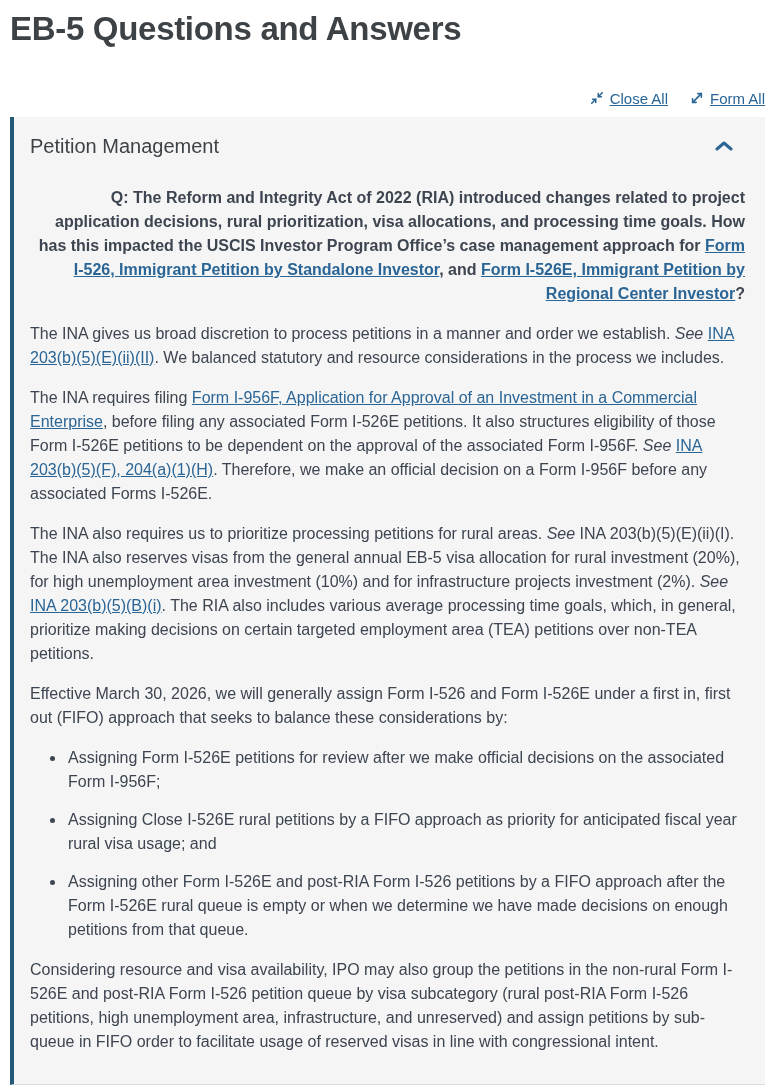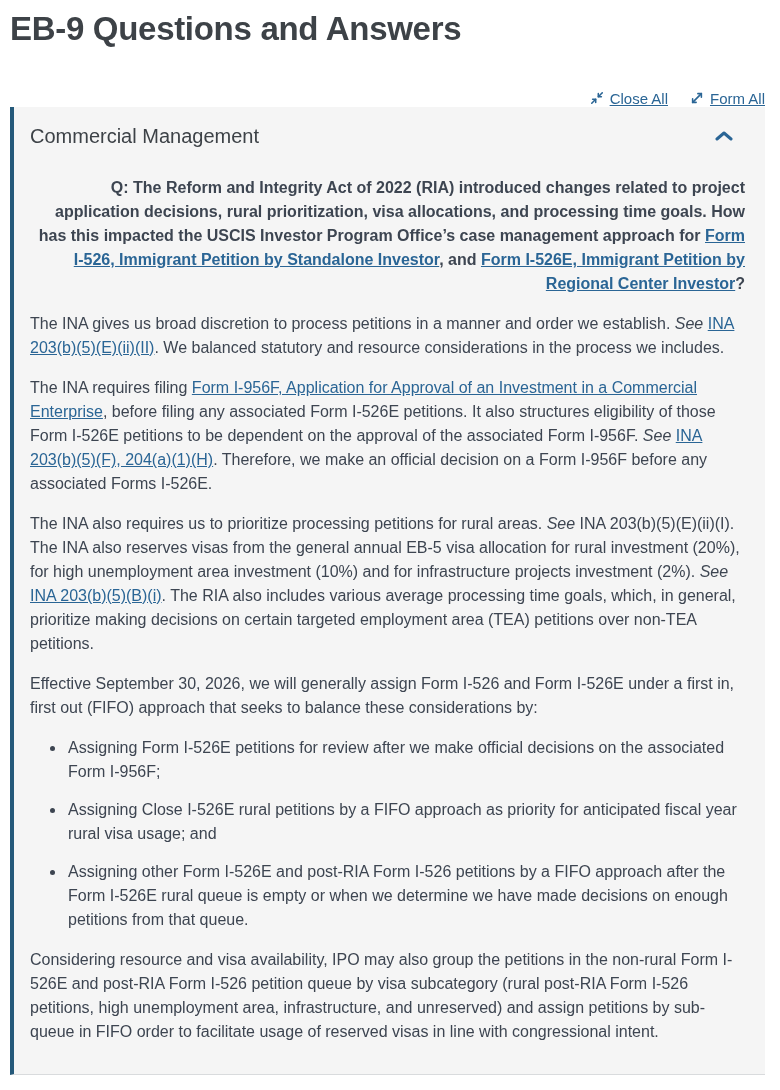--- a/index.html
+++ b/index.html
@@ -18,21 +18,21 @@
     margin: 0;
     font-size: 33px;
     line-height: 1.15;
     font-weight: 700;
     color: #3d4247;
     letter-spacing: -0.3px;
   }
 
   .controls-row {
     margin-top: 42px;
-    margin-bottom: 0;
+    margin-bottom: 10px;
     display: flex;
     justify-content: flex-end;
     align-items: center;
     gap: 22px;
     font-size: 15px;
   }
   .control-link {
     color: #2a6595;
     text-decoration: underline;
     display: inline-flex;
@@ -73,21 +73,21 @@
 
   ul.answer-list { margin: 4px 0 16px 0; padding-left: 36px; }
   ul.answer-list li { margin-bottom: 14px; padding-left: 2px; }
   ul.answer-list li:last-child { margin-bottom: 0; }
 </style>
 </head>
 <body>
 
 <div class="page">
 
-  <h1 class="page-title">EB-9 Questions and Answers</h1>
+  <h1 class="page-title">EB-5 Questions and Answers</h1>
 
   <div class="controls-row">
     <a class="control-link">
       <span style="display:inline-flex;">
         <svg width="14" height="14" viewBox="0 0 16 16" fill="none" stroke="#2a6595" stroke-width="1.8" stroke-linecap="round" stroke-linejoin="round">
           <path d="M14 2 L9.5 6.5"></path>
           <path d="M9.5 3 L9.5 6.5 L13 6.5"></path>
           <path d="M2 14 L6.5 9.5"></path>
           <path d="M6.5 13 L6.5 9.5 L3 9.5"></path>
         </svg>
@@ -102,35 +102,35 @@
           <path d="M3 9 L3 13 L7 13"></path>
         </svg>
       </span>
       <span>Form All</span>
     </a>
   </div>
 
   <section class="accordion">
 
     <div class="accordion-header">
-      <span class="accordion-title">Commercial Management</span>
+      <span class="accordion-title">Petition Management</span>
       <span class="chev" style="display:inline-flex;">
         <svg width="18" height="12" viewBox="0 0 18 12" fill="none" stroke="#2a6595" stroke-width="3" stroke-linecap="round" stroke-linejoin="round">
           <path d="M2 9 L9 3 L16 9"></path>
         </svg>
       </span>
     </div>
 
     <div class="accordion-body">
       <p class="question"><span>Q: The Reform and Integrity Act of 2022 (RIA) introduced changes related to project application decisions, rural prioritization, visa allocations, and processing time goals. How has this impacted the USCIS Investor Program Office’s case management approach for </span><a class="inline-link" href="#">Form I-526, Immigrant Petition by Standalone Investor</a><span>, and </span><a class="inline-link" href="#">Form I-526E, Immigrant Petition by Regional Center Investor</a><span>?</span></p>
 
       <p><span>The INA gives us broad discretion to process petitions in a manner and order we establish. </span><em>See</em><span> </span><a class="inline-link" href="#">INA 203(b)(5)(E)(ii)(II)</a><span>. We balanced statutory and resource considerations in the process we includes.</span></p>
       <p><span>The INA requires filing </span><a class="inline-link" href="#">Form I-956F, Application for Approval of an Investment in a Commercial Enterprise</a><span>, before filing any associated Form I-526E petitions. It also structures eligibility of those Form I-526E petitions to be dependent on the approval of the associated Form I-956F. </span><em>See</em><span> </span><a class="inline-link" href="#">INA 203(b)(5)(F), 204(a)(1)(H)</a><span>. Therefore, we make an official decision on a Form I-956F before any associated Forms I-526E.</span></p>
       <p><span>The INA also requires us to prioritize processing petitions for rural areas. </span><em>See</em><span> INA 203(b)(5)(E)(ii)(I). The INA also reserves visas from the general annual EB-5 visa allocation for rural investment (20%), for high unemployment area investment (10%) and for infrastructure projects investment (2%). </span><em>See</em><span> </span><a class="inline-link" href="#">INA 203(b)(5)(B)(i)</a><span>. The RIA also includes various average processing time goals, which, in general, prioritize making decisions on certain targeted employment area (TEA) petitions over non-TEA petitions.</span></p>
-      <p><span>Effective September 30, 2026, we will generally assign Form I-526 and Form I-526E under a first in, first out (FIFO) approach that seeks to balance these considerations by:</span></p>
+      <p><span>Effective March 30, 2026, we will generally assign Form I-526 and Form I-526E under a first in, first out (FIFO) approach that seeks to balance these considerations by:</span></p>
 
       <ul class="answer-list">
         <li><span>Assigning Form I-526E petitions for review after we make official decisions on the associated Form I-956F;</span></li>
         <li><span>Assigning Close I-526E rural petitions by a FIFO approach as priority for anticipated fiscal year rural visa usage; and</span></li>
         <li><span>Assigning other Form I-526E and post-RIA Form I-526 petitions by a FIFO approach after the Form I-526E rural queue is empty or when we determine we have made decisions on enough petitions from that queue.</span></li>
       </ul>
 
       <p><span>Considering resource and visa availability, IPO may also group the petitions in the non-rural Form I-526E and post-RIA Form I-526 petition queue by visa subcategory (rural post-RIA Form I-526 petitions, high unemployment area, infrastructure, and unreserved) and assign petitions by sub-queue in FIFO order to facilitate usage of reserved visas in line with congressional intent.</span></p>
     </div>
 

